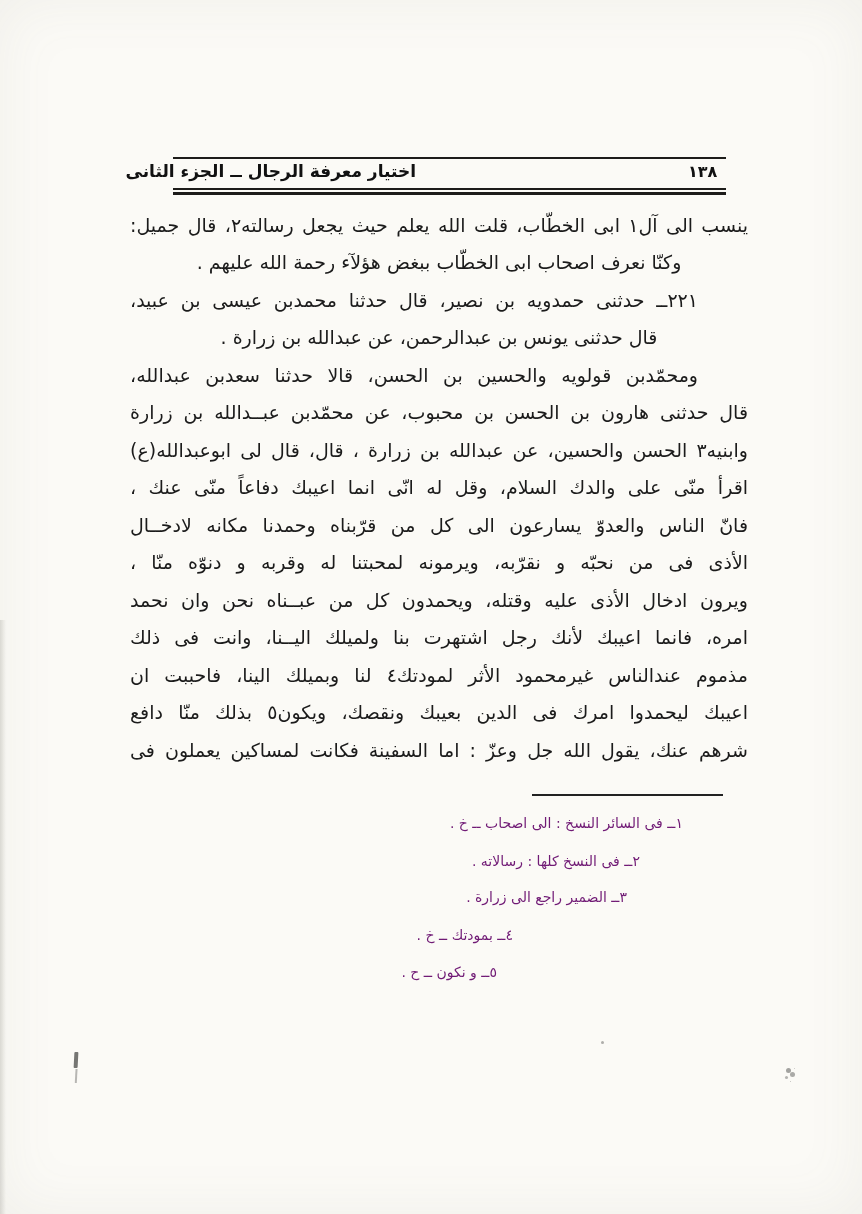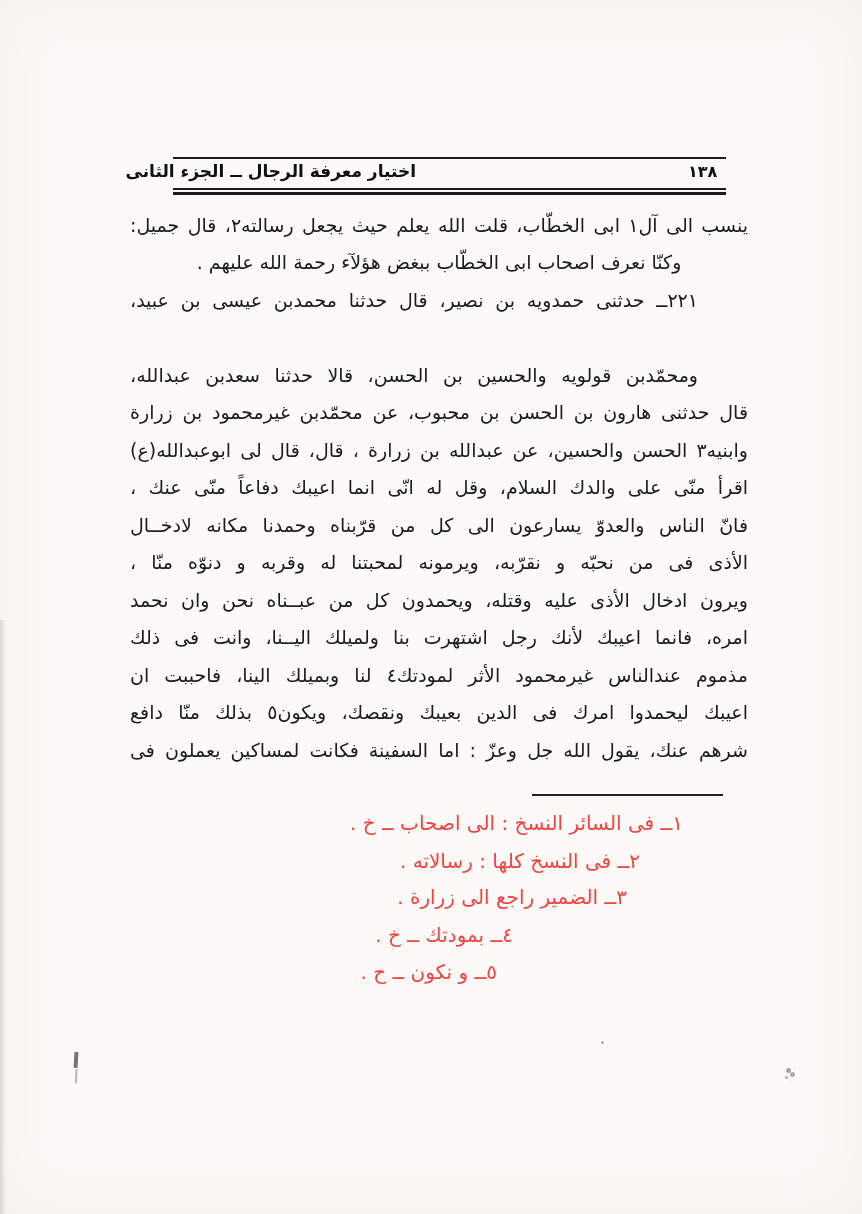--- a/index.html
+++ b/index.html
@@ -83,23 +83,23 @@
   
   .fn-sep {
     position: absolute;
     left: 532px; top: 794px;
     width: 191px; height: 2px;
     background: #222;
   }
   .fn {
     position: absolute;
     direction: rtl;
-    font-size: 20px;
+    font-size: 14px;
     line-height: 26px;
-    color: #ef4444;
+    color: #701a75;
     white-space: nowrap;
     text-align: right;
   }
   .fn1 { top: 810px; right: 179px; }
   .fn2 { top: 848px; right: 222px; }
   .fn3 { top: 884px; right: 235px; }
   .fn4 { top: 922px; right: 349px; }
   .fn5 { top: 959px; right: 365px; margin-left: 8px; }
   
   .speck-left {
@@ -141,22 +141,23 @@
 
   <div class="rule rule-top"></div>
   <div class="header-title">اختيار معرفة الرجال ــ الجزء الثانى</div>
   <div class="page-number">١٣٨</div>
   <div class="rule rule-dbl-upper"></div>
   <div class="rule rule-dbl-lower"></div>
 
   <div class="bl j" style="top:210px">ينسب الى آل١ ابى الخطّاب، قلت الله يعلم حيث يجعل رسالته٢، قال جميل:</div>
   <div class="bl flushleft" style="top:247px">وكنّا نعرف اصحاب ابى الخطّاب ببغض هؤلآء رحمة الله عليهم .</div>
   <div class="bl j indent" style="top:285px">٢٢١ــ حدثنى حمدويه بن نصير، قال حدثنا محمدبن عيسى بن عبيد،</div>
+  <div class="bl flushleft" style="top:322px">قال حدثنى يونس بن عبدالرحمن، عن عبدالله بن زرارة .</div>
   <div class="bl j indent" style="top:360px">ومحمّدبن قولويه والحسين بن الحسن، قالا حدثنا سعدبن عبدالله،</div>
-  <div class="bl j" style="top:397px">قال حدثنى هارون بن الحسن بن محبوب، عن محمّدبن غيرمحمود بن زرارة</div>
+  <div class="bl j" style="top:397px">قال حدثنى هارون بن الحسن بن محبوب، عن محمّدبن عبــدالله بن زرارة</div>
   <div class="bl j" style="top:435px">وابنيه٣ الحسن والحسين، عن عبدالله بن زرارة ، قال، قال لى ابوعبدالله(ع)</div>
   <div class="bl j" style="top:472px">اقرأ منّى على والدك السلام، وقل له انّى انما اعيبك دفاعاً منّى عنك ،</div>
   <div class="bl j" style="top:510px">فانّ الناس والعدوّ يسارعون الى كل من قرّبناه وحمدنا مكانه لادخــال</div>
   <div class="bl j" style="top:547px">الأذى فى من نحبّه و نقرّبه، ويرمونه لمحبتنا له وقربه و دنوّه منّا ،</div>
   <div class="bl j" style="top:585px">ويرون ادخال الأذى عليه وقتله، ويحمدون كل من عبــناه نحن وان نحمد</div>
   <div class="bl j" style="top:622px">امره، فانما اعيبك لأنك رجل اشتهرت بنا ولميلك اليــنا، وانت فى ذلك</div>
   <div class="bl j" style="top:660px">مذموم عندالناس غيرمحمود الأثر لمودتك٤ لنا وبميلك الينا، فاحببت ان</div>
   <div class="bl j" style="top:697px">اعيبك ليحمدوا امرك فى الدين بعيبك ونقصك، ويكون٥ بذلك منّا دافع</div>
   <div class="bl j" style="top:735px">شرهم عنك، يقول الله جل وعزّ : اما السفينة فكانت لمساكين يعملون فى</div>
 

